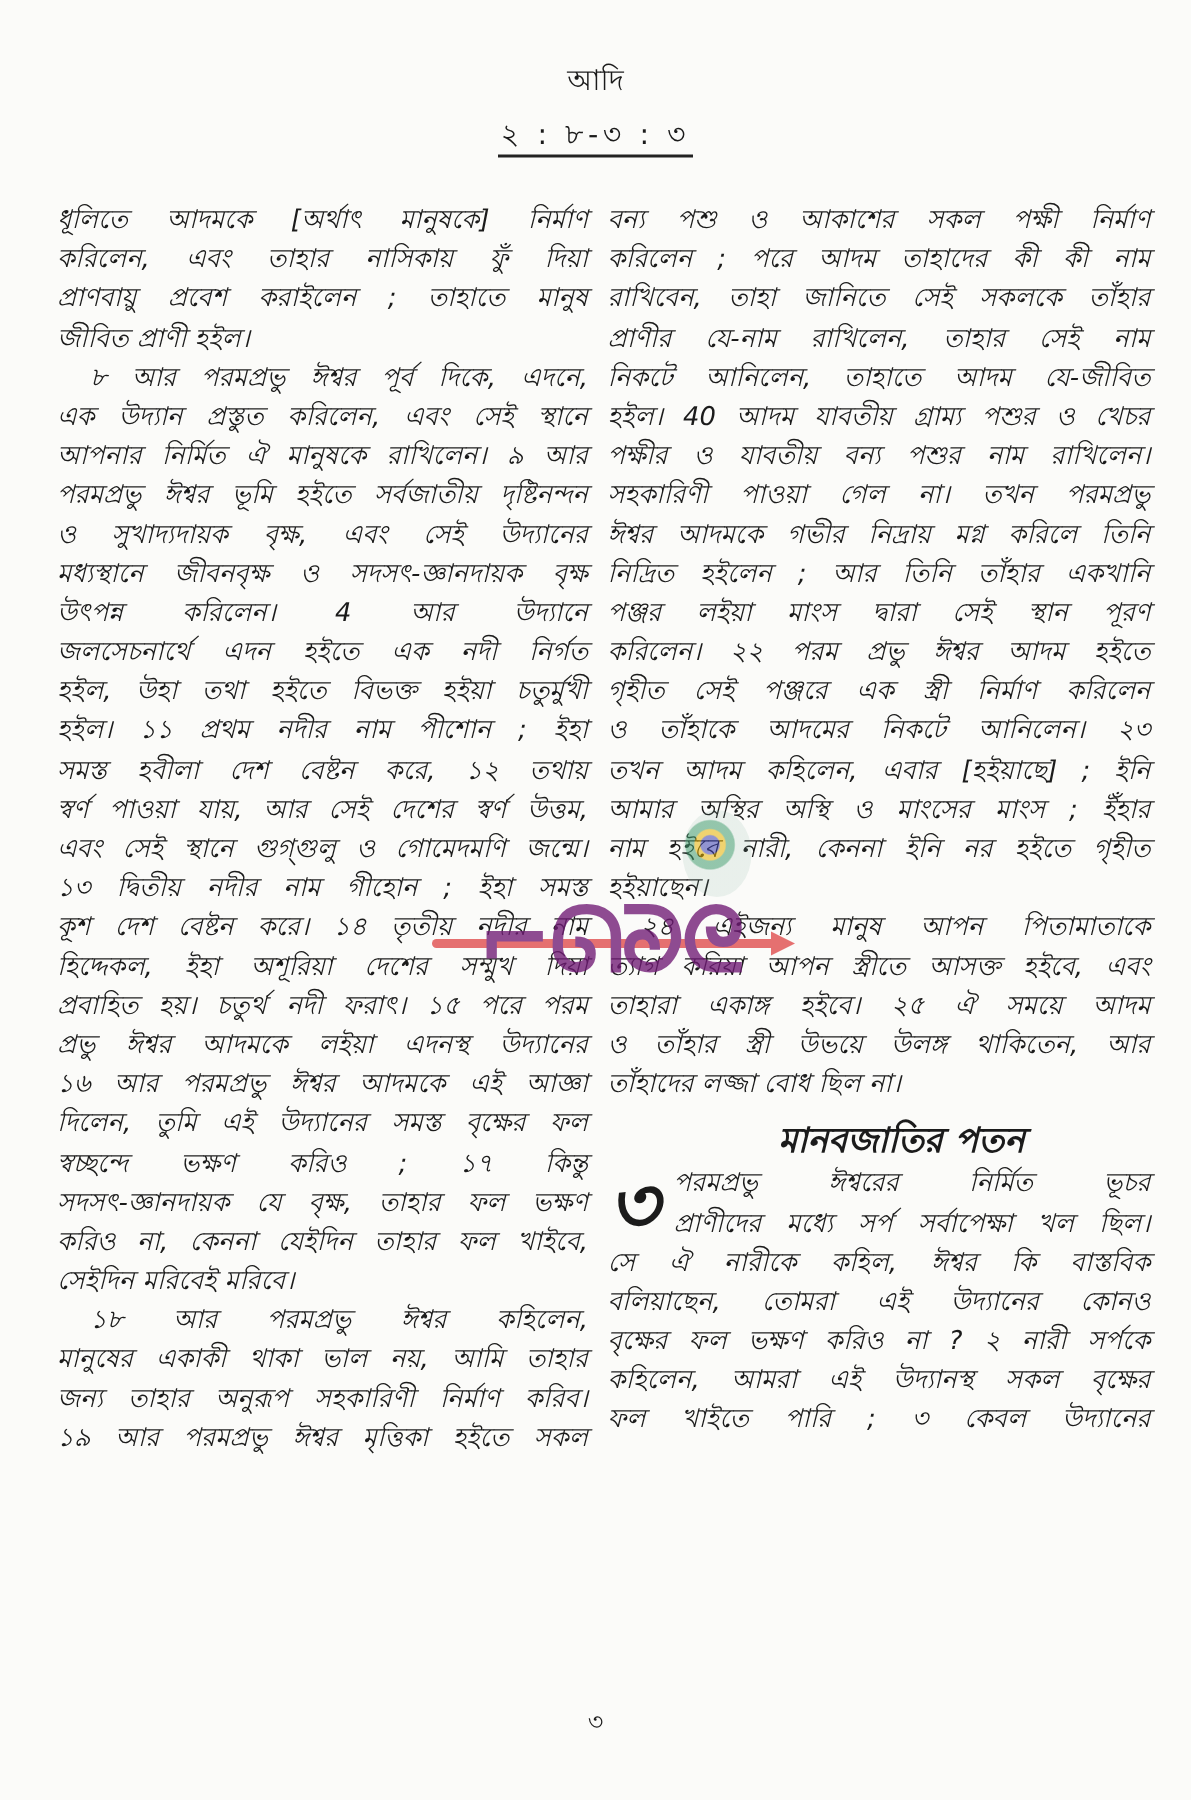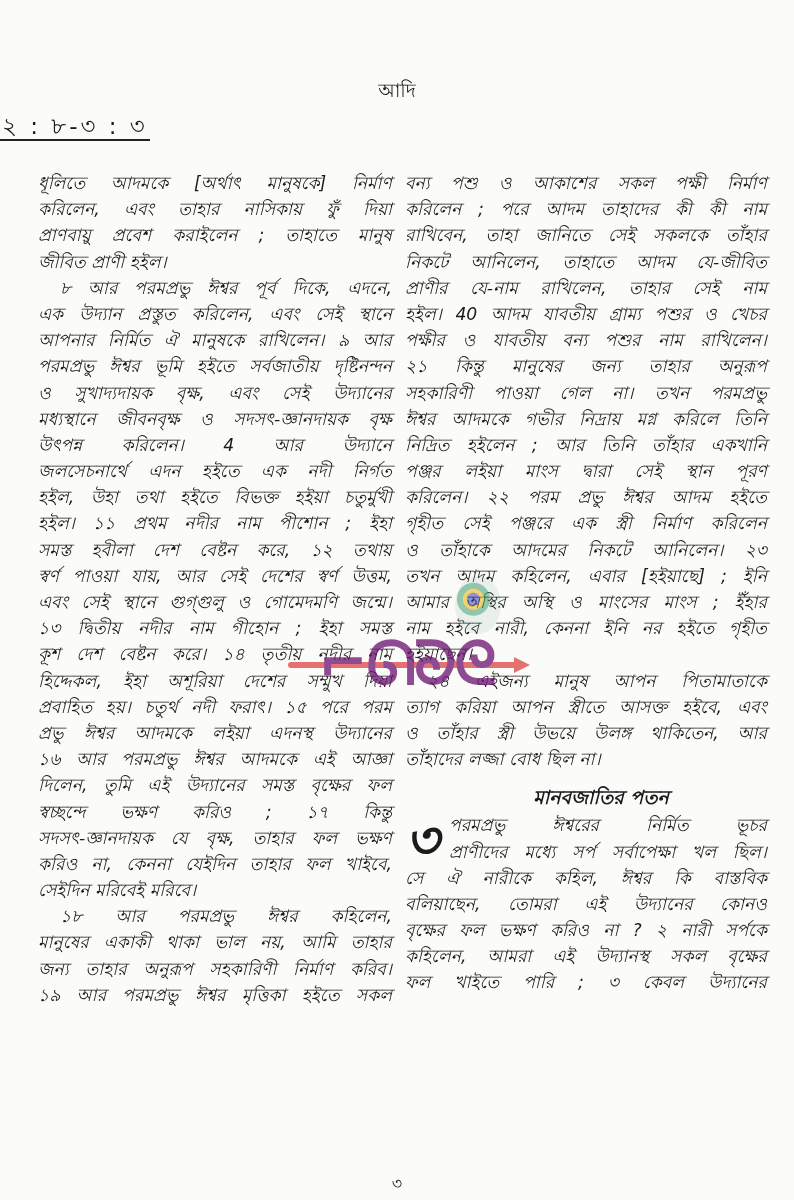--- a/index.html
+++ b/index.html
@@ -3,42 +3,42 @@
 <meta charset="utf-8">
 <style>
   html, body { margin: 0; padding: 0; }
   body {
     width: 794px; height: 1200px; overflow: hidden;
     background: #fbfbf9;
     font-family: "DejaVu Sans", "Liberation Sans", sans-serif;
     color: #1b1b1b;
     position: relative;
   }
-  .page { position: absolute; inset: 0; margin-top: 36px; }
+  .page { position: absolute; inset: 0; }
   .running-head {
     position: absolute; top: 42px; left: 0; width: 794px; text-align: center;
     font-size: 19px; line-height: 24px;
   }
   .ref {
-    position: absolute; top: 78px; left: 0; width: 794px; 
-    font-size: 23px; line-height: 24px; letter-spacing: 3px;
+    position: absolute; top: 78px; left: 0; width: 794px; text-align: center;
+    font-size: 19px; line-height: 24px; letter-spacing: 3px;
   }
   .ref span {
     display: inline-block; border-bottom: 2px solid #222; padding: 0 2px 1px 2px;
   }
   .col {
     position: absolute; top: 134px; font-size: 17.2px; line-height: 26.2px; font-style: italic;
   }
   .col.left { left: 38px; width: 354px; }
   .col.right { left: 405px; width: 362px; }
   .ln { white-space: nowrap; height: 26.2px; overflow: visible; text-align: justify; text-align-last: justify; }
   .ln.last { text-align-last: left; }
   .ln.indent { padding-left: 22px; }
   .section-heading {
-    font-size: 19px; text-align: center; font-weight: bold; height: 30px; line-height: 30px;
+    font-size: 23px; text-align: center; font-weight: bold; height: 30px; line-height: 30px;
     margin-top: 10px; padding-left: 30px;
   }
   .dropcap-wrap { position: relative; }
   .dropcap {
     position: absolute; left: 0; top: 2px; font-size: 52px; line-height: 52px; font-weight: bold;
   }
   .ln.dc { padding-left: 44px; }
   .page-number {
     position: absolute; top: 1135px; left: 0; width: 794px; text-align: center; font-size: 16px;
   }
@@ -105,38 +105,38 @@
     <div class="ln indent">১৮ আর পরমপ্রভু ঈশ্বর কহিলেন,</div>
     <div class="ln">মানুষের একাকী থাকা ভাল নয়, আমি তাহার</div>
     <div class="ln">জন্য তাহার অনুরূপ সহকারিণী নির্মাণ করিব।</div>
     <div class="ln">১৯ আর পরমপ্রভু ঈশ্বর মৃত্তিকা হইতে সকল</div>
   </div>
 
   <div class="col right">
     <div class="ln">বন্য পশু ও আকাশের সকল পক্ষী নির্মাণ</div>
     <div class="ln">করিলেন ; পরে আদম তাহাদের কী কী নাম</div>
     <div class="ln">রাখিবেন, তাহা জানিতে সেই সকলকে তাঁহার</div>
+    <div class="ln">প্রাণীর যে-নাম রাখিলেন, তাহার সেই নাম</div>
     <div class="ln">নিকটে আনিলেন, তাহাতে আদম যে-জীবিত</div>
-    <div class="ln">প্রাণীর যে-নাম রাখিলেন, তাহার সেই নাম</div>
     <div class="ln">হইল। 40 আদম যাবতীয় গ্রাম্য পশুর ও খেচর</div>
     <div class="ln">পক্ষীর ও যাবতীয় বন্য পশুর নাম রাখিলেন।</div>
-    <div class="ln">২১ কিন্তু মানুষের জন্য তাহার অনুরূপ</div>
     <div class="ln">সহকারিণী পাওয়া গেল না। তখন পরমপ্রভু</div>
     <div class="ln">ঈশ্বর আদমকে গভীর নিদ্রায় মগ্ন করিলে তিনি</div>
     <div class="ln">নিদ্রিত হইলেন ; আর তিনি তাঁহার একখানি</div>
     <div class="ln">পঞ্জর লইয়া মাংস দ্বারা সেই স্থান পূরণ</div>
     <div class="ln">করিলেন। ২২ পরম প্রভু ঈশ্বর আদম হইতে</div>
     <div class="ln">গৃহীত সেই পঞ্জরে এক স্ত্রী নির্মাণ করিলেন</div>
     <div class="ln">ও তাঁহাকে আদমের নিকটে আনিলেন। ২৩</div>
     <div class="ln">তখন আদম কহিলেন, এবার [হইয়াছে] ; ইনি</div>
     <div class="ln">আমার অস্থির অস্থি ও মাংসের মাংস ; ইঁহার</div>
     <div class="ln">নাম হইবে নারী, কেননা ইনি নর হইতে গৃহীত</div>
     <div class="ln last">হইয়াছেন।</div>
     <div class="ln indent">২৪ এইজন্য মানুষ আপন পিতামাতাকে</div>
     <div class="ln">ত্যাগ করিয়া আপন স্ত্রীতে আসক্ত হইবে, এবং</div>
+    <div class="ln">তাহারা একাঙ্গ হইবে। ২৫ ঐ সময়ে আদম</div>
     <div class="ln">ও তাঁহার স্ত্রী উভয়ে উলঙ্গ থাকিতেন, আর</div>
     <div class="ln last">তাঁহাদের লজ্জা বোধ ছিল না।</div>
 
     <div class="section-heading">মানবজাতির পতন</div>
 
     <div class="dropcap-wrap">
       <div class="dropcap">৩</div>
       <div class="ln dc">পরমপ্রভু ঈশ্বরের নির্মিত ভূচর</div>
       <div class="ln dc">প্রাণীদের মধ্যে সর্প সর্বাপেক্ষা খল ছিল।</div>
     </div>

